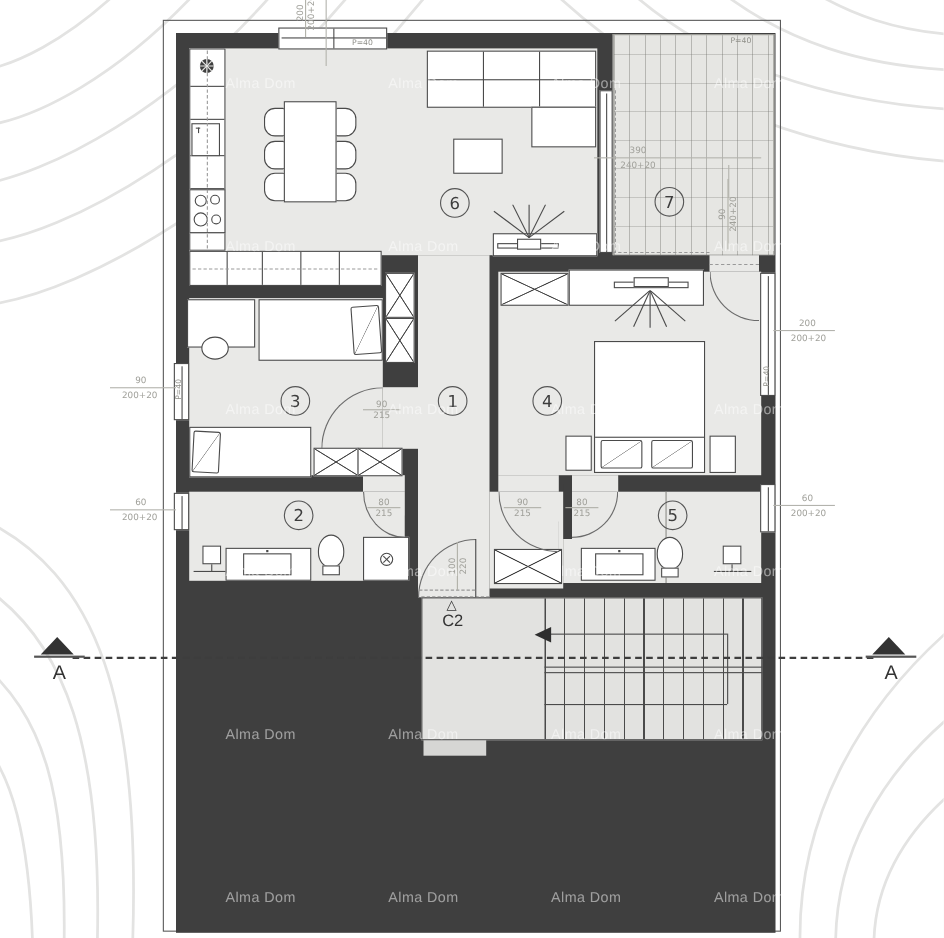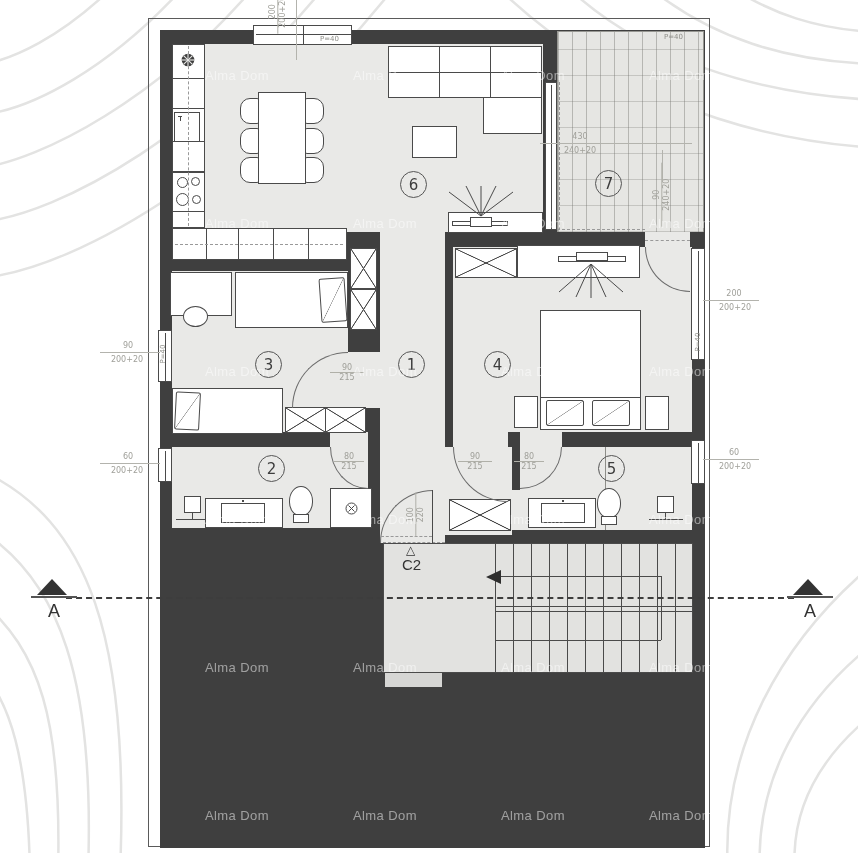--- a/index.html
+++ b/index.html
@@ -263,21 +263,21 @@
   <div class="abs dim frac rot" style="left:256px;top:2px;width:44px;z-index:6">
     <span class="a">200</span>
       <span>200+20</span>
   </div>
   <div class="abs p40" style="left:320px;top:35px;z-index:6">P=40</div>
   <div class="abs p40" style="left:664px;top:33px;z-index:6">P=40</div>
   <div class="abs p40 rot" style="left:153px;top:350px;z-index:6">P=40</div>
   <div class="abs p40 rot" style="left:688px;top:338px;z-index:6">P=40</div>
 
   <div class="abs gline" style="left:540px;top:143px;width:152px;height:1px;z-index:6"></div>
-  <div class="abs dim" style="left:558px;top:132px;width:44px;z-index:6">430</div>
+  <div class="abs dim" style="left:558px;top:132px;width:44px;z-index:6">390</div>
   <div class="abs dim" style="left:554px;top:146px;width:52px;z-index:6">240+20</div>
   <div class="abs gline" style="left:662px;top:150px;width:1px;height:30px;z-index:6"></div>
   <div class="abs dim frac rot" style="left:630px;top:185px;width:64px;z-index:6">
     <span class="a">90</span>
       <span>240+20</span>
   </div>
 
   <div class="abs gline" style="left:100px;top:352px;width:60px;height:1px;z-index:6"></div>
   <div class="abs dim" style="left:108px;top:341px;width:40px;z-index:6">90</div>
   <div class="abs dim" style="left:102px;top:355px;width:50px;z-index:6">200+20</div>

